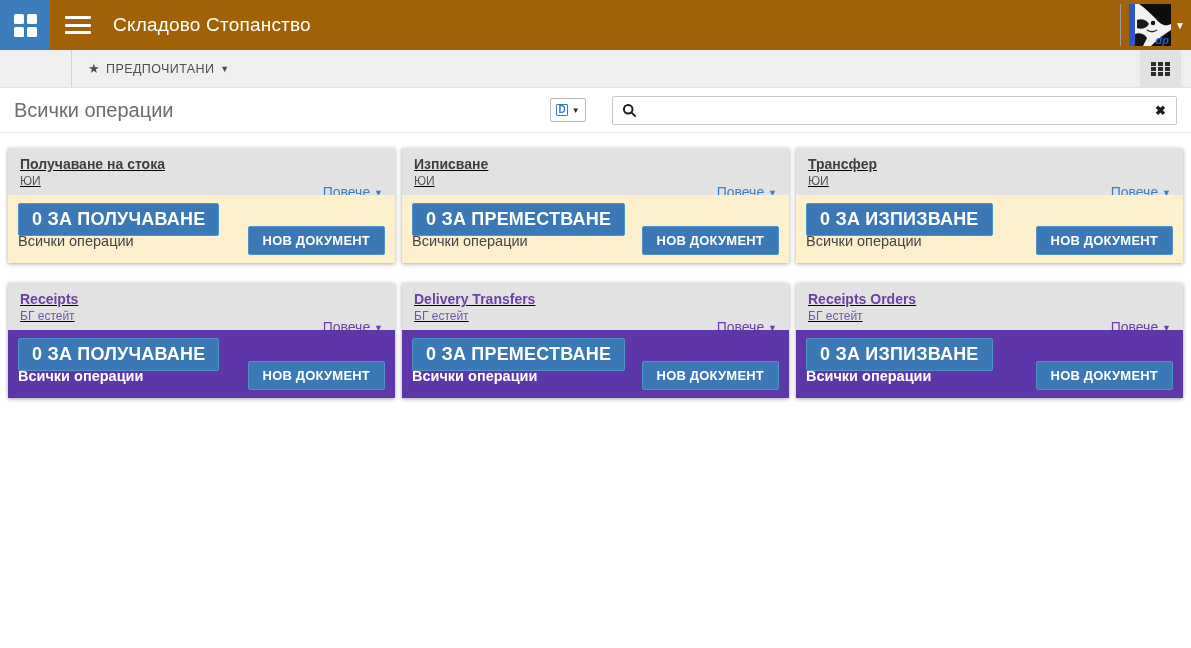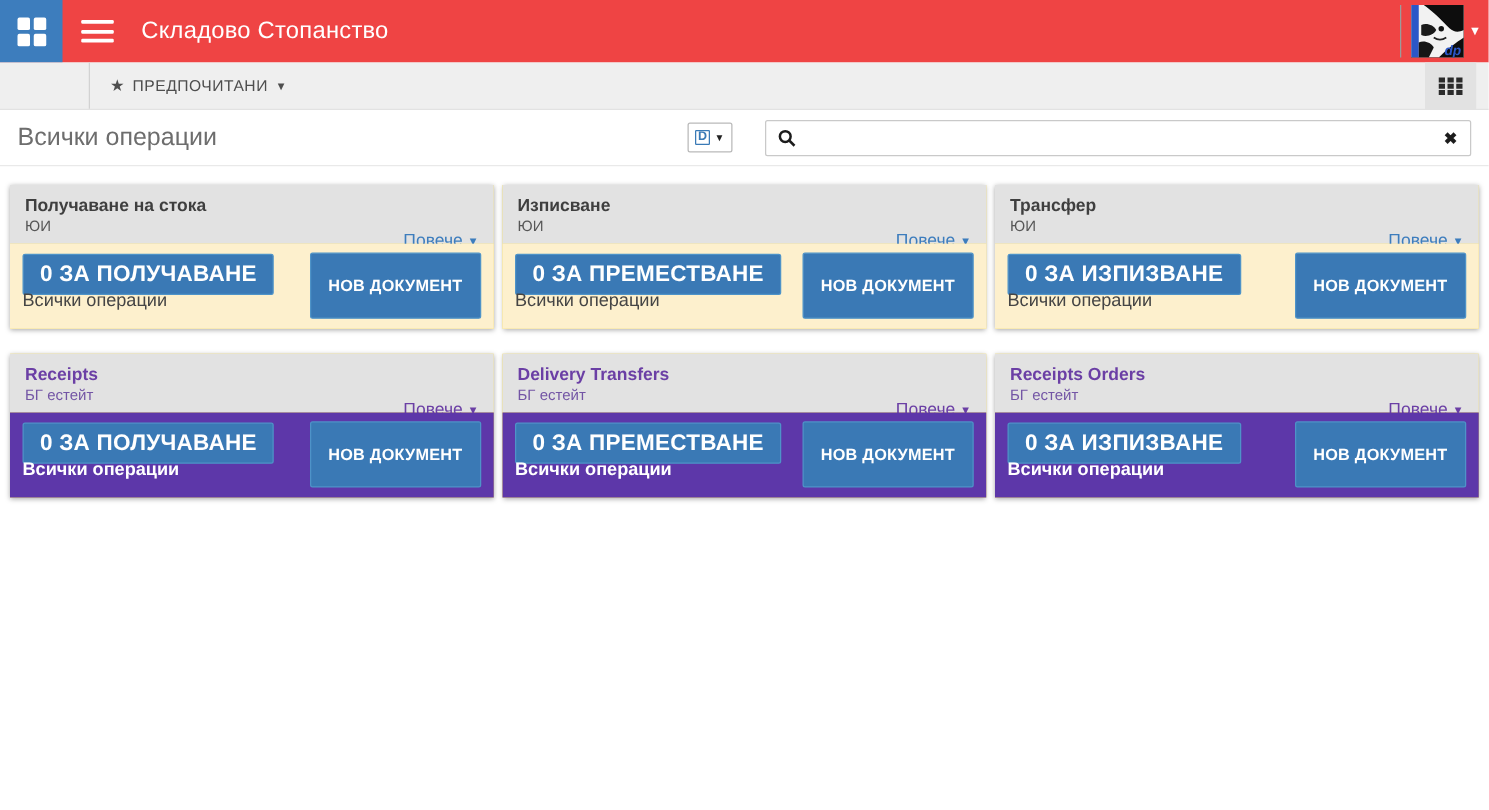--- a/index.html
+++ b/index.html
@@ -6,21 +6,21 @@
   html,body { width:1191px; height:648px; }
   body {
     font-family:"Liberation Sans", sans-serif;
     background:#ffffff;
     overflow:hidden;
     position:relative;
   }
 
   
   .topbar {
-    height:50px; background:#ef4444;
+    height:50px; background:#a16207;
     display:flex; align-items:center;
   }
   .app-square {
     width:50px; height:50px; background:#3d7dbd;
     display:flex; align-items:center; justify-content:center;
     flex:0 0 50px; cursor:pointer;
   }
   .grid2x2 { display:grid; grid-template-columns:10px 10px; grid-template-rows:10px 10px; gap:3px; }
   .grid2x2 span { background:#ffffff; border-radius:1.5px; }
   .hamburger {
@@ -80,21 +80,21 @@
     flex:1; border:none; outline:none; height:100%; font-size:13px; padding:0 8px;
     font-family:"Liberation Sans", sans-serif; background:transparent;
   }
   .clear-icon { margin-right:10px; font-size:13px; font-weight:bold; color:#1c1c1c; cursor:pointer; }
 
   
   .cards {
     padding:15px 8px 0 8px;
     display:grid; grid-template-columns:repeat(3,1fr); column-gap:7px; row-gap:20px;
   }
-  .card { box-shadow:0 1px 4px rgba(0,0,0,.35); background:#fde047; }
+  .card { box-shadow:0 1px 4px rgba(0,0,0,.35); background:#1d4ed8;text-decoration:underline; }
   .card-header {
     background:#e2e2e2; height:47px; padding:7px 12px 0 12px;
     display:flex; justify-content:space-between;
   }
   .card-title { font-size:14px; font-weight:bold; color:#3f3f3f; line-height:18px; }
   .card-subtitle { font-size:12px; color:#565656; line-height:16px; }
   .purple-card .card-title { color:#6b3fa5; }
   .purple-card .card-subtitle { color:#7355a5; }
   .more-link { align-self:center; font-size:14px; color:#3d7dbd; cursor:pointer; white-space:nowrap;margin-top:34px; }
   .more-link .more-caret { font-size:9px; vertical-align:1px; }
@@ -106,21 +106,21 @@
     position:absolute; top:8px; left:10px;
     background:#3a79b5; color:#ffffff; font-size:18px; font-weight:bold;
     border:1px solid #4e93c8; border-radius:2px; padding:5px 13px; cursor:pointer;
     font-family:"Liberation Sans", sans-serif; letter-spacing:.2px;
   }
   .body-label { position:absolute; left:10px; top:38px; font-size:14.5px; color:#454545; }
   .purple-card .body-label { color:#ffffff; font-weight:bold; }
   .newdoc-btn {
     position:absolute; right:10px; bottom:8px;
     background:#3a79b5; color:#ffffff; font-size:13px; font-weight:bold;
-    border:1px solid #4e93c8; border-radius:2px; padding:18px 14px; cursor:pointer;
+    border:1px solid #4e93c8; border-radius:2px; padding:6px 14px; cursor:pointer;
     font-family:"Liberation Sans", sans-serif; letter-spacing:.2px;
   }
 </style>
 </head>
 <body>
 
 <div class="topbar">
   <div class="app-square">
     <div class="grid2x2">
         <span></span>

